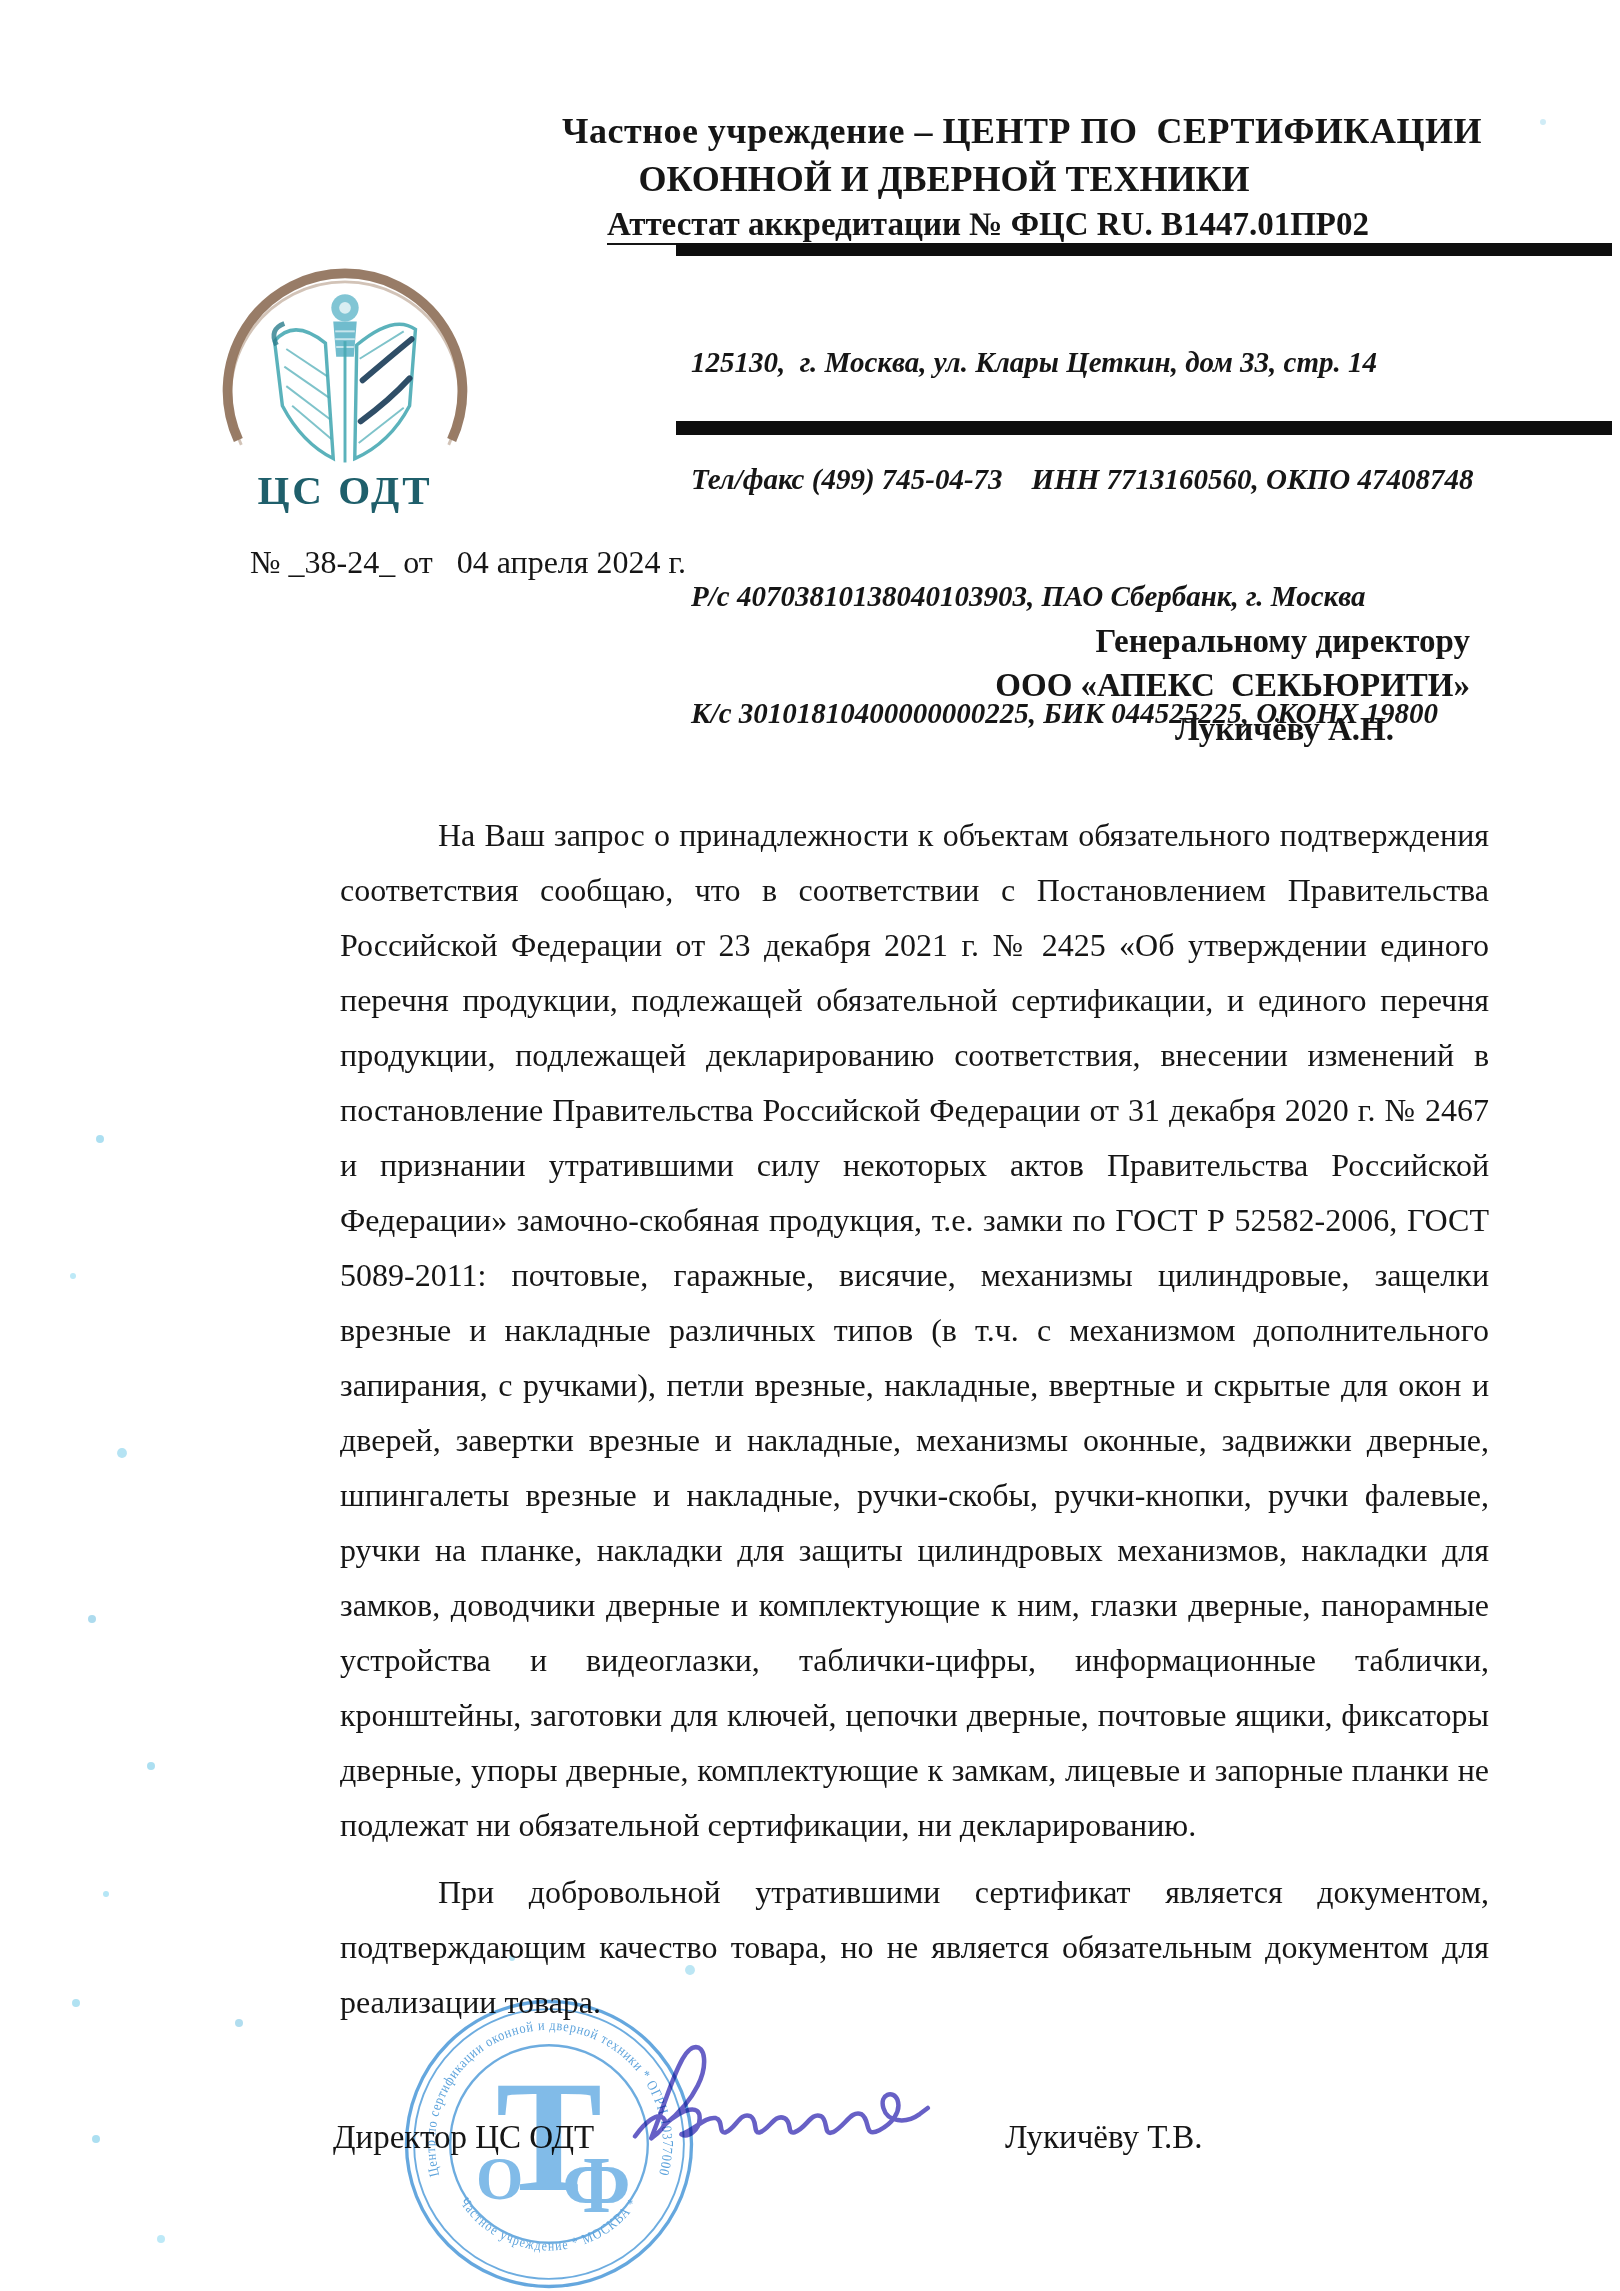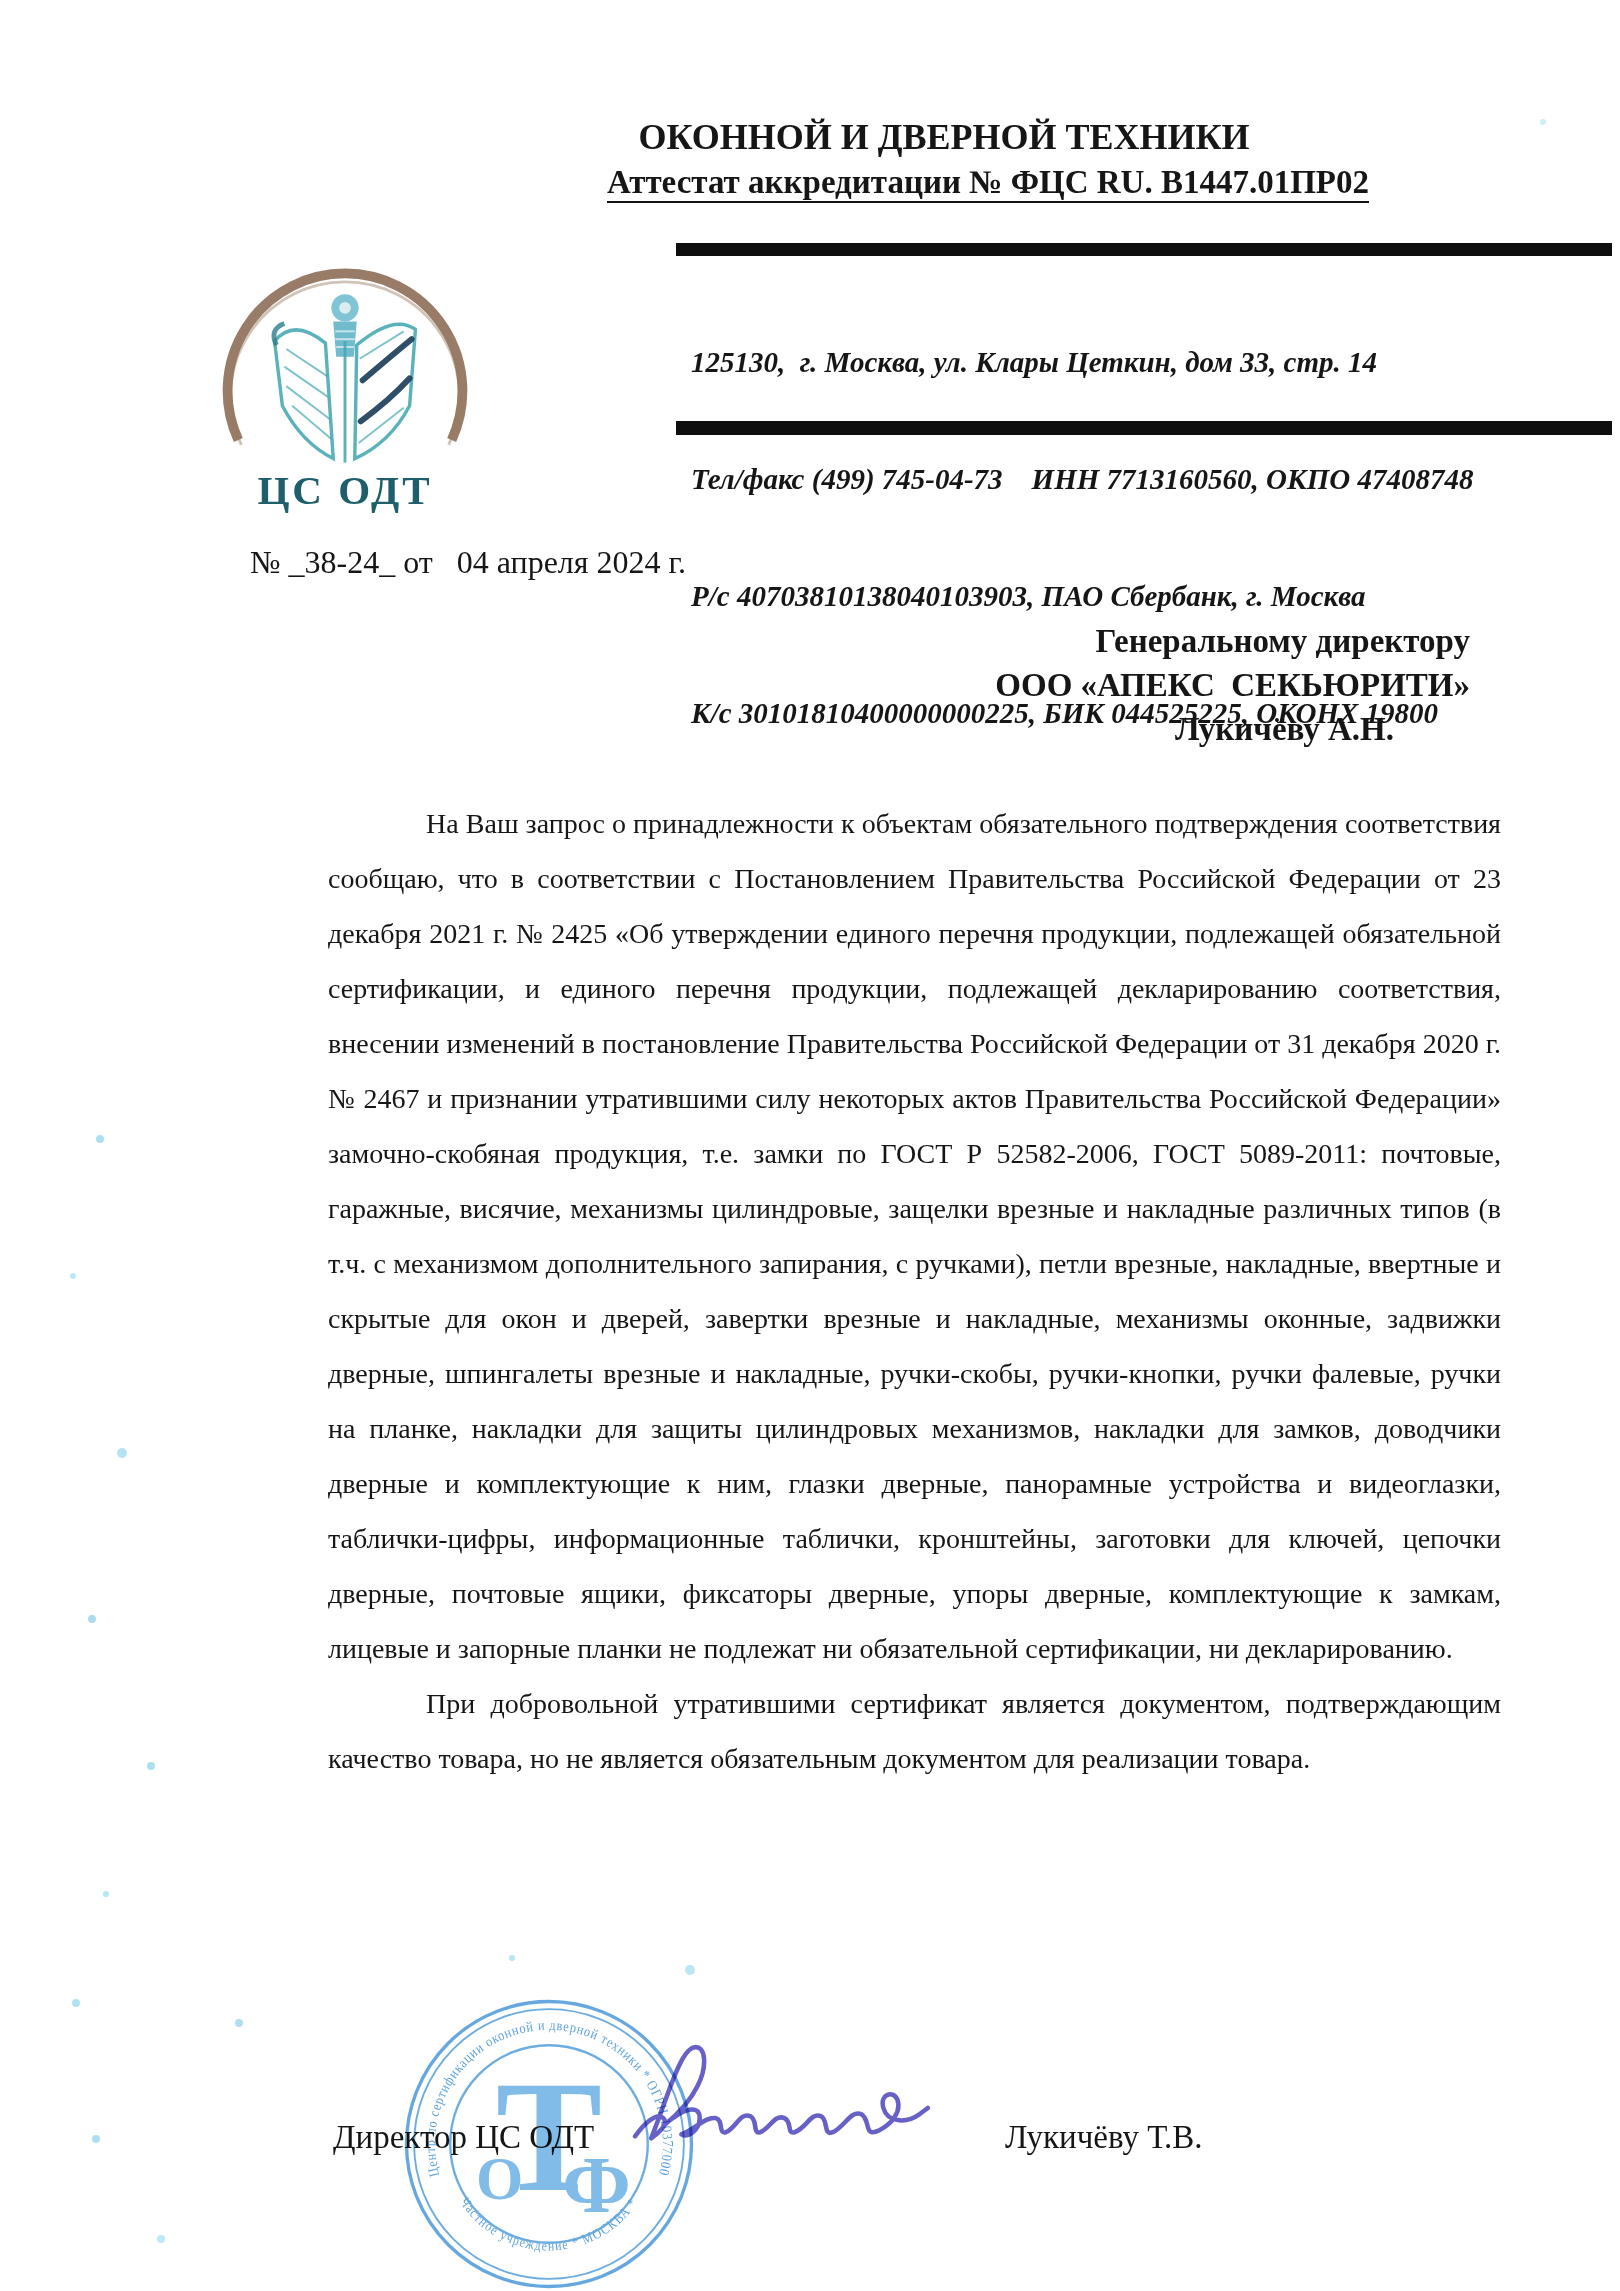--- a/index.html
+++ b/index.html
@@ -25,21 +25,21 @@
   
   .logo { position: absolute; left: 208px; top: 251px; width: 274px; height: 284px; }
   
   .ref-line { position: absolute; left: 250px; top: 544px; font-size: 32px; white-space: pre; }
   
   .recipient { position: absolute; right: 150px; top: 619px; text-align: right; font-weight: bold; font-size: 33px; line-height: 44px; }
   .recipient .r3 { padding-right: 76px; }
   .recipient div { white-space: pre; }
   
   .body-text { position: absolute; left: 328px; top: 796px; width: 1173px; }
-  .body-text p { margin: 0; font-size: 28px; line-height: 55px; text-align: justify; text-indent: 98px; }
+  .body-text p { margin: 12px; font-size: 32px; line-height: 55px; text-align: justify; text-indent: 98px; }
   
   .director-label { position: absolute; left: 333px; top: 2119px; font-size: 33px; z-index: 1; }
   .vlasova { position: absolute; left: 1005px; top: 2119px; font-size: 33px; z-index: 1; }
   .stamp { position: absolute; left: 397px; top: 1992px; width: 304px; height: 304px; z-index: 2; mix-blend-mode: multiply; opacity: 0.92; }
   .signature { position: absolute; left: 627px; top: 2037px; width: 323px; height: 142px; z-index: 3; mix-blend-mode: multiply; }
   
   .noise { position: absolute; left: 0; top: 0; width: 3.9px; height: 3.9px; border-radius: 50%; background: transparent; z-index: 0;
     box-shadow:
       98px 1137px 0 2px rgba(70,185,225,.45),
       71px 1274px 0 1px rgba(90,200,235,.40),
@@ -57,20 +57,21 @@
   }
 </style>
 </head>
 <body>
 
 <div class="page">
 
   <div class="noise"></div>
 
   <div class="letterhead">
+    <div class="lh-line1">Частное учреждение – ЦЕНТР ПО  СЕРТИФИКАЦИИ</div>
     <div class="lh-line2">ОКОННОЙ И ДВЕРНОЙ ТЕХНИКИ</div>
     <div class="lh-line3">
       <span>Аттестат аккредитации № ФЦС RU. В1447.01ПР02</span>
     </div>
   </div>
 
   <div class="bar bar1"></div>
 
   <div class="address">
     <div>125130,  г. Москва, ул. Клары Цеткин, дом 33, стр. 14</div>

